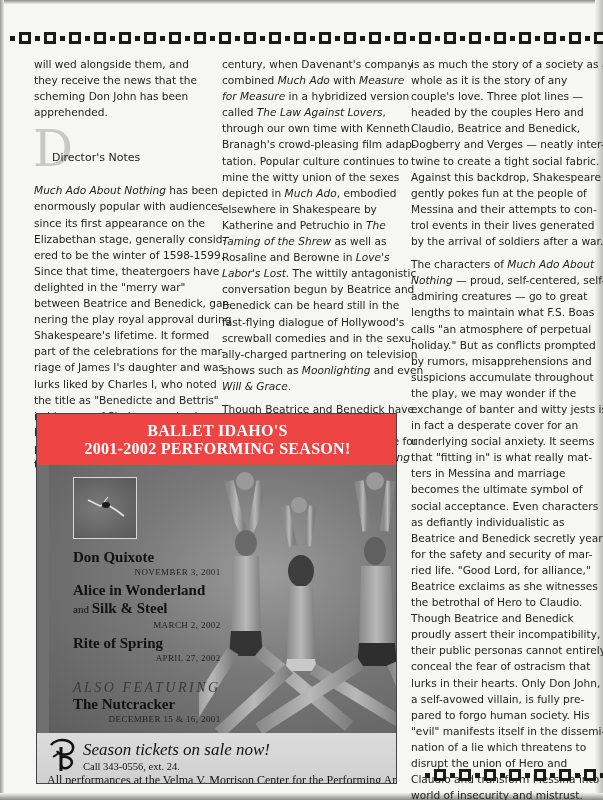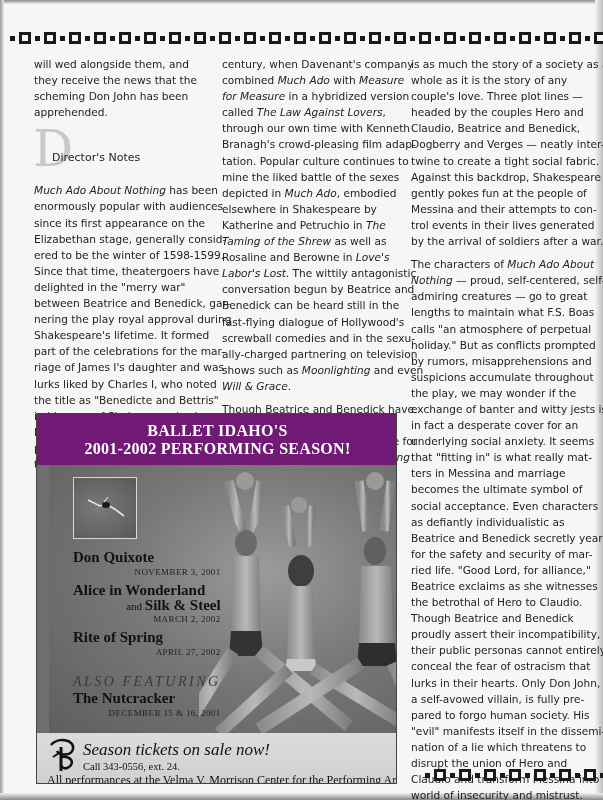--- a/index.html
+++ b/index.html
@@ -23,32 +23,32 @@
   .col1 { left:34px; top:56px; width:175px; }
   .col2 { left:222px; top:56px; width:175px; }
   .col3 { left:411px; top:56px; width:178px; }
   .line { white-space:nowrap; display:block; }
 
   .drop-wrap { position:relative; height:52px; margin-top:10px; }
   .dropcap { position:absolute; left:-1px; top:-6px; font-family:"DejaVu Serif", serif; font-size:50px; color:#c8c8c8; line-height:50px; }
   .section-head { position:absolute; left:18px; top:20px; font-size:11px; color:#222; }
 
   .ad { position:absolute; left:36px; top:413px; width:361px; height:371px; background:#6f6f6f; border:1px solid #444; overflow:hidden; }
-  .ad-header { position:absolute; left:0; top:0; width:361px; height:51px; background:#701a75; color:#fff; font-family:"Liberation Serif", serif; font-weight:bold; text-align:center; }
+  .ad-header { position:absolute; left:0; top:0; width:361px; height:51px; background:#ef4444; color:#fff; font-family:"Liberation Serif", serif; font-weight:bold; text-align:center; }
   .ad-h1 { font-size:16px; line-height:18px; margin-top:8px; letter-spacing:0.3px; }
   .ad-h2 { font-size:16px; line-height:18px; letter-spacing:0.3px; }
   .ad-photo { position:absolute; left:12px; top:51px; width:361px; height:268px; background:radial-gradient(ellipse at 60% 40%, #9b9b9b 0%, #787878 45%, #5e5e5e 100%); }
   .ad-thumb { position:absolute; left:24px; top:12px; width:64px; height:62px; border:1px solid #d8d8d8; background:radial-gradient(ellipse at 40% 50%, #7a7a7a, #585858); }
   .thumb-dancer { position:absolute; left:12px; top:18px; width:40px; height:22px; }
 
   .dancers { position:absolute; left:150px; top:6px; width:211px; height:262px; }
 
   .shows { position:absolute; left:24px; top:84px; font-family:"Liberation Serif", serif; color:#111; }
   .show-title { font-weight:bold; font-size:15px; line-height:17px; }
-  .show-sub { font-size:11px; line-height:13px;text-align:right; }
+  .show-sub { font-size:11px; line-height:19px; }
   .show-sub b { font-size:15px; font-weight:bold; }
   .show-date { font-size:9px; letter-spacing:0.4px; line-height:12px; margin-bottom:4px; color:#222;text-align:right; }
   .also { font-style:italic; font-size:14px; letter-spacing:2.5px; color:#3a3a3a; margin-top:16px; }
 
   .ad-footer { position:absolute; left:0; top:319px; width:361px; height:52px; background:linear-gradient(180deg,#dcdcdc,#cfcfcf); }
   .logo { position:absolute; left:10px; top:4px; width:32px; height:38px; }
   .ticket-line { position:absolute; left:46px; top:7px; font-family:"Liberation Serif", serif; font-style:italic; font-size:17px; color:#111; white-space:nowrap; }
   .call-line { position:absolute; left:46px; top:28px; font-family:"Liberation Serif", serif; font-size:10.5px; color:#111; }
   .venue-line { position:absolute; left:10px; top:40px; font-family:"Liberation Serif", serif; font-size:12px; color:#111; white-space:nowrap; }
 </style>
@@ -147,21 +147,21 @@
 
   <div class="col col2">
     <p>
         <span class="line">century, when Davenant's company</span>
         <span class="line">combined <i>Much Ado</i> with <i>Measure</i></span>
         <span class="line"><i>for Measure</i> in a hybridized version</span>
         <span class="line">called <i>The Law Against Lovers</i>,</span>
         <span class="line">through our own time with Kenneth</span>
         <span class="line">Branagh's crowd-pleasing film adap-</span>
         <span class="line">tation. Popular culture continues to</span>
-        <span class="line">mine the liked battle of the sexes</span>
+        <span class="line">mine the witty union of the sexes</span>
         <span class="line">depicted in <i>Much Ado</i>, embodied</span>
         <span class="line">elsewhere in Shakespeare by</span>
         <span class="line">Katherine and Petruchio in <i>The</i></span>
         <span class="line"><i>Taming of the Shrew</i> as well as</span>
         <span class="line">Rosaline and Berowne in <i>Love's</i></span>
         <span class="line"><i>Labor's Lost</i>. The wittily antagonistic</span>
         <span class="line">conversation begun by Beatrice and</span>
         <span class="line">Benedick can be heard still in the</span>
         <span class="line">fast-flying dialogue of Hollywood's</span>
         <span class="line">screwball comedies and in the sexu-</span>

